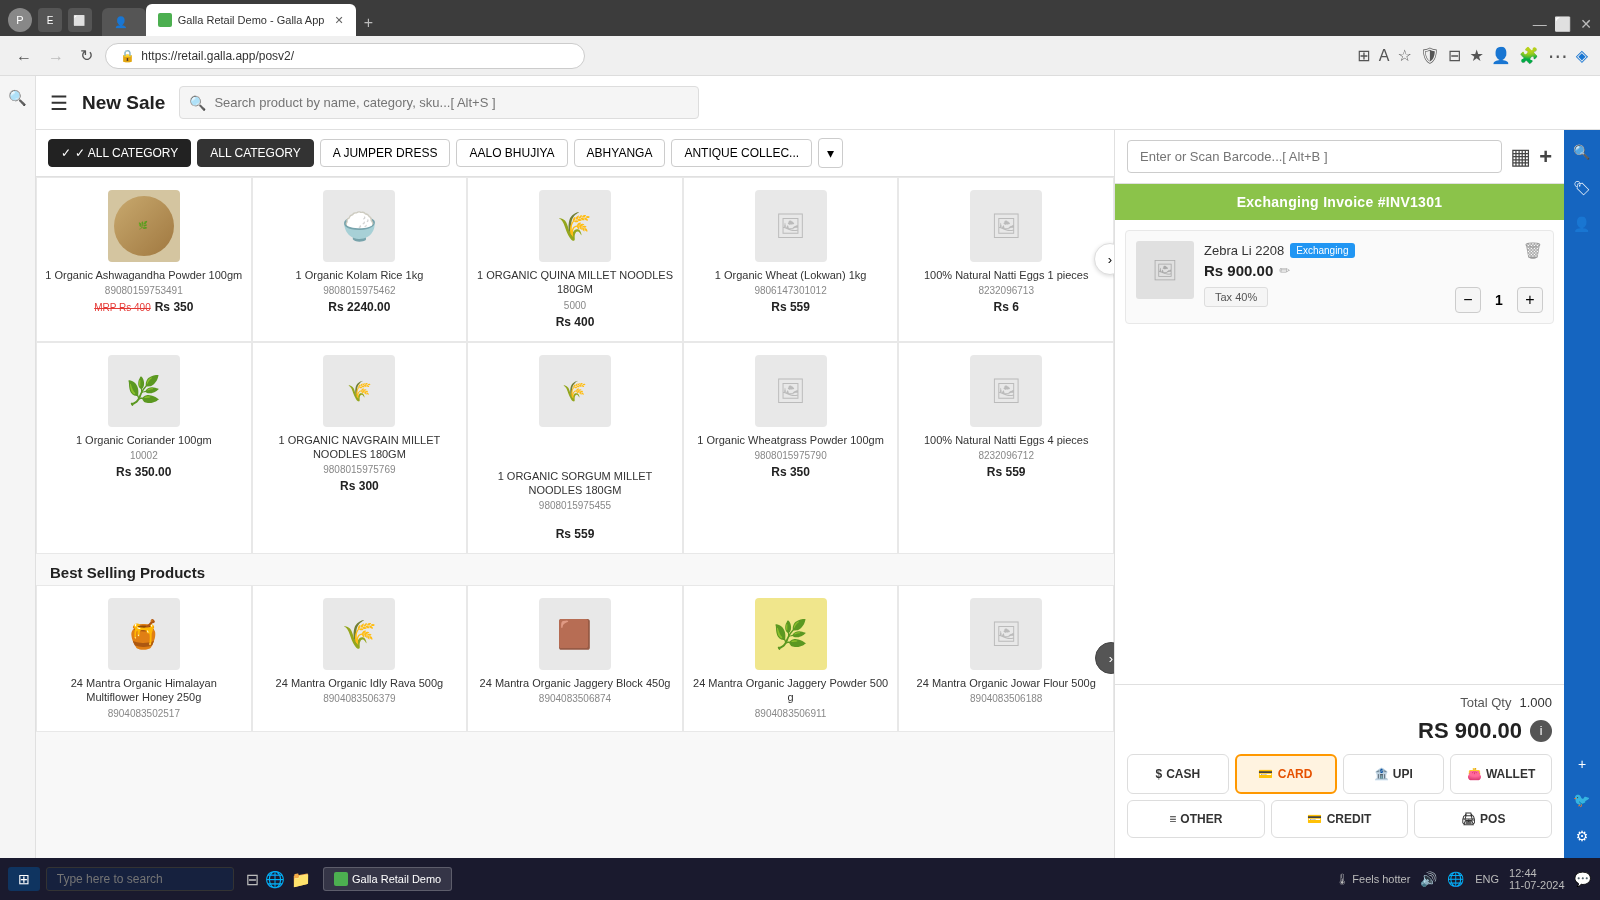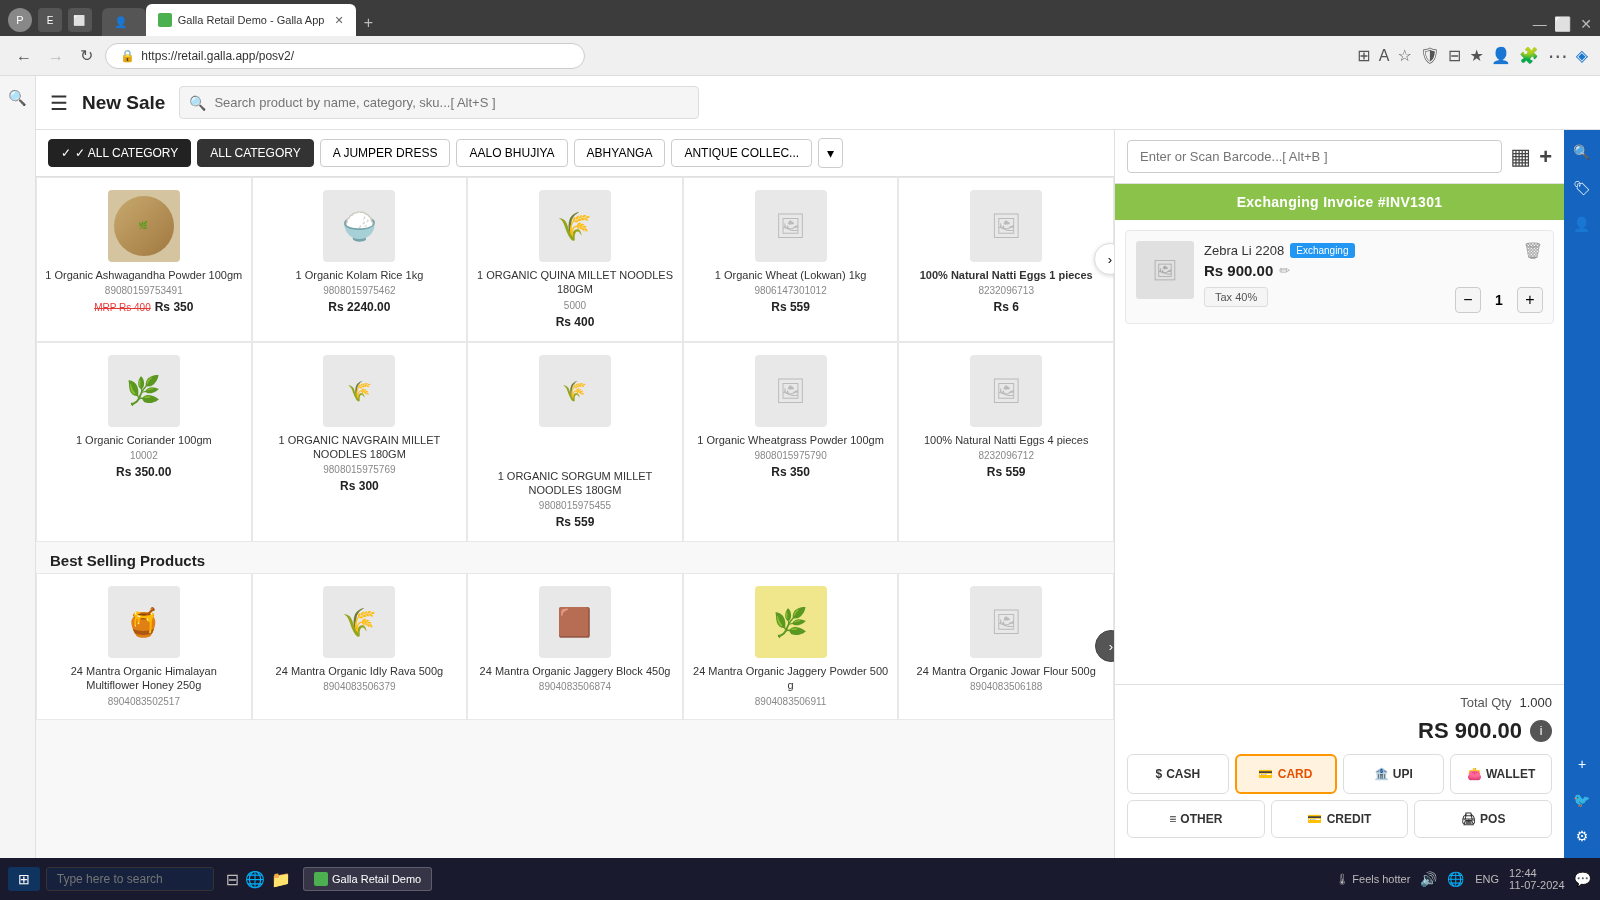--- a/index.html
+++ b/index.html
@@ -135,21 +135,21 @@
                 </div>
                 <div style="font-size:11px;color:#333;line-height:1.3;margin-bottom:3px;font-weight:500;">1 Organic Wheat (Lokwan) 1kg</div>
                 <div style="font-size:10px;color:#888;margin-bottom:4px;">9806147301012</div>
                 <div style="font-size:12px;color:#222;font-weight:600;">Rs 559</div>
               </div>
 
               <div style="background:#fff;border:1px solid #e8e8e8;padding:12px 8px;cursor:pointer;display:flex;flex-direction:column;align-items:center;text-align:center;">
                 <div style="width:72px;height:72px;background:#e8e8e8;border-radius:4px;margin-bottom:6px;display:flex;align-items:center;justify-content:center;">
                   <span style="font-size:24px;color:#bbb;">🖼</span>
                 </div>
-                <div style="font-size:11px;color:#333;line-height:1.3;margin-bottom:3px;font-weight:700;">100% Natural Natti Eggs 1 pieces</div>
+                <div style="font-size:11px;color:#333;line-height:1.3;margin-bottom:3px;font-weight:400;">100% Natural Natti Eggs 1 pieces</div>
                 <div style="font-size:10px;color:#888;margin-bottom:4px;">8232096713</div>
                 <div style="font-size:12px;color:#222;font-weight:600;">Rs 6</div>
               </div>
             </div>
 
             <div style="position:absolute;right:-12px;top:50%;transform:translateY(-50%);background:#fff;border:1px solid #ddd;border-radius:50%;width:32px;height:32px;display:flex;align-items:center;justify-content:center;cursor:pointer;z-index:10;box-shadow:0 1px 4px rgba(0,0,0,0.15);">›</div>
           </div>
 
           <div style="position:relative;">
             <div style="display:grid;grid-template-columns:repeat(5,1fr);">
@@ -167,21 +167,21 @@
                 </div>
                 <div style="font-size:11px;color:#333;line-height:1.3;margin-bottom:3px;font-weight:500;">1 ORGANIC NAVGRAIN MILLET NOODLES 180GM</div>
                 <div style="font-size:10px;color:#888;margin-bottom:4px;">9808015975769</div>
                 <div style="font-size:12px;color:#222;font-weight:600;">Rs 300</div>
               </div>
               <div style="background:#fff;border:1px solid #e8e8e8;padding:12px 8px;cursor:pointer;display:flex;flex-direction:column;align-items:center;text-align:center;">
                 <div style="width:72px;height:72px;background:#e8e8e8;border-radius:4px;margin-bottom:6px;display:flex;align-items:center;justify-content:center;">
                   <div style="font-size:20px;">🌾</div>
                 </div>
                 <div style="font-size:11px;color:#333;line-height:1.3;margin-bottom:3px;font-weight:500;margin-top:36px;">1 ORGANIC SORGUM MILLET NOODLES 180GM</div>
-                <div style="font-size:10px;color:#888;margin-bottom:4px;">9808015975455</div>
+                <div style="font-size:10px;color:#888;margin-bottom:16px;">9808015975455</div>
                 <div style="font-size:12px;color:#222;font-weight:600;">Rs 559</div>
               </div>
               <div style="background:#fff;border:1px solid #e8e8e8;padding:12px 8px;cursor:pointer;display:flex;flex-direction:column;align-items:center;text-align:center;">
                 <div style="width:72px;height:72px;background:#e8e8e8;border-radius:4px;margin-bottom:6px;display:flex;align-items:center;justify-content:center;">
                   <span style="font-size:24px;color:#bbb;">🖼</span>
                 </div>
                 <div style="font-size:11px;color:#333;line-height:1.3;margin-bottom:3px;font-weight:500;">1 Organic Wheatgrass Powder 100gm</div>
                 <div style="font-size:10px;color:#888;margin-bottom:4px;">9808015975790</div>
                 <div style="font-size:12px;color:#222;font-weight:600;">Rs 350</div>
               </div>
@@ -342,21 +342,21 @@
           <div style="width:28px;height:28px;display:flex;align-items:center;justify-content:center;color:#fff;font-size:14px;cursor:pointer;border-radius:4px;margin-top:auto;">+</div>
           <div style="width:28px;height:28px;display:flex;align-items:center;justify-content:center;color:#fff;font-size:14px;cursor:pointer;border-radius:4px;">🐦</div>
           <div style="width:28px;height:28px;display:flex;align-items:center;justify-content:center;color:#fff;font-size:14px;cursor:pointer;border-radius:4px;">⚙</div>
         </div>
       </div>
     </div>
   </div>
 
   <div style="background:#1a1a2e;height:42px;display:flex;align-items:center;padding:0 8px;gap:6px;">
     <button style="background:#0f3460;border:none;color:#fff;padding:4px 10px;cursor:pointer;border-radius:3px;font-size:14px;">⊞</button>
-    <input type="text" style="background: rgb(22, 33, 62); border: 1px solid rgb(51, 51, 51); border-radius: 3px; padding: 4px 10px; color: rgb(170, 170, 170); font-size: 12px; width: 168px; outline: none;" placeholder="Type here to search">
+    <input type="text" style="background: rgb(22, 33, 62); border: 1px solid rgb(51, 51, 51); border-radius: 3px; padding: 4px 10px; color: rgb(170, 170, 170); font-size: 12px; width: 188px; outline: none;" placeholder="Type here to search">
     <div style="display:flex;gap:6px;align-items:center;margin:0 6px;">
       <span style="font-size:16px;cursor:pointer;color:#bbb;">⊟</span>
       <span style="font-size:16px;cursor:pointer;color:#bbb;">🌐</span>
       <span style="font-size:16px;cursor:pointer;color:#bbb;">📁</span>
     </div>
     <div style="background:rgba(255,255,255,0.12);border:1px solid rgba(255,255,255,0.2);border-radius:3px;padding:4px 10px;color:#fff;font-size:11px;cursor:pointer;display:flex;align-items:center;gap:4px;">
       <span style="width:14px;height:14px;background:#4CAF50;border-radius:2px;display:inline-block;"></span>
       <span>Galla Retail Demo</span>
     </div>
     <div style="margin-left:auto;display:flex;align-items:center;gap:10px;color:#bbb;font-size:11px;">

